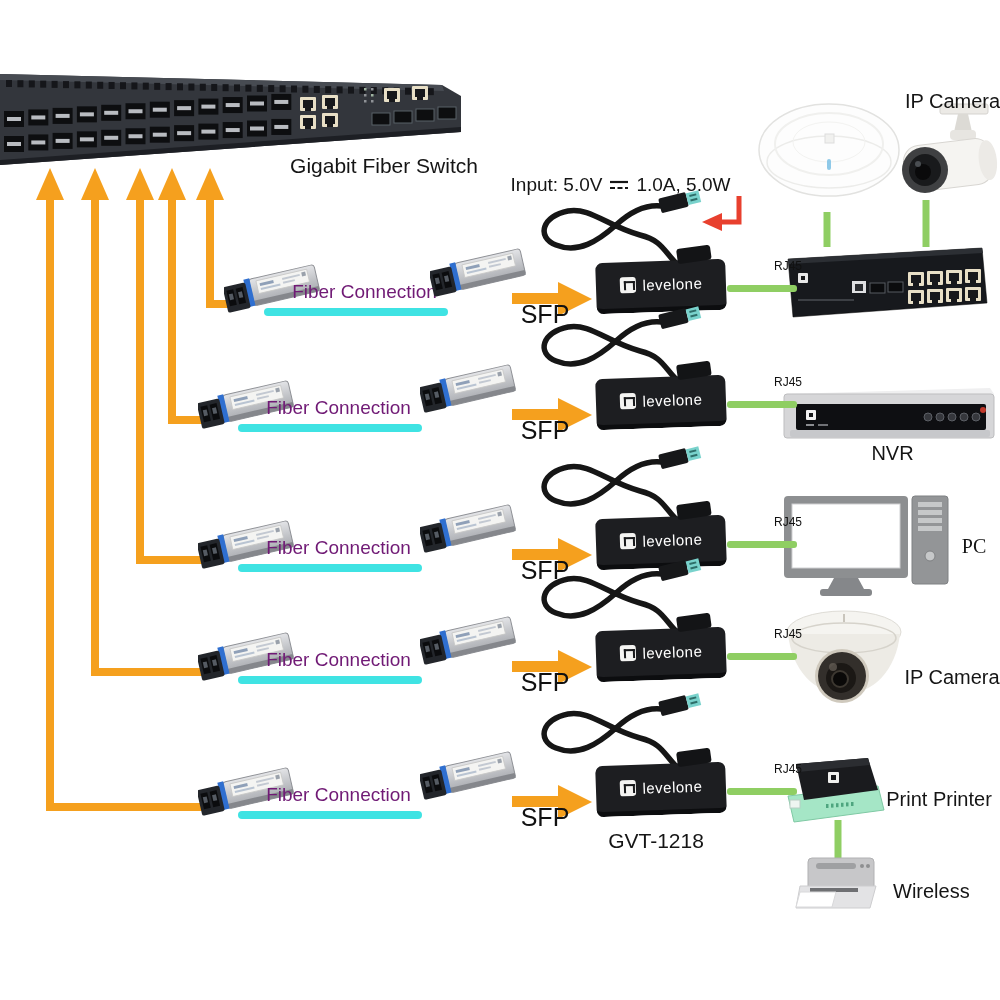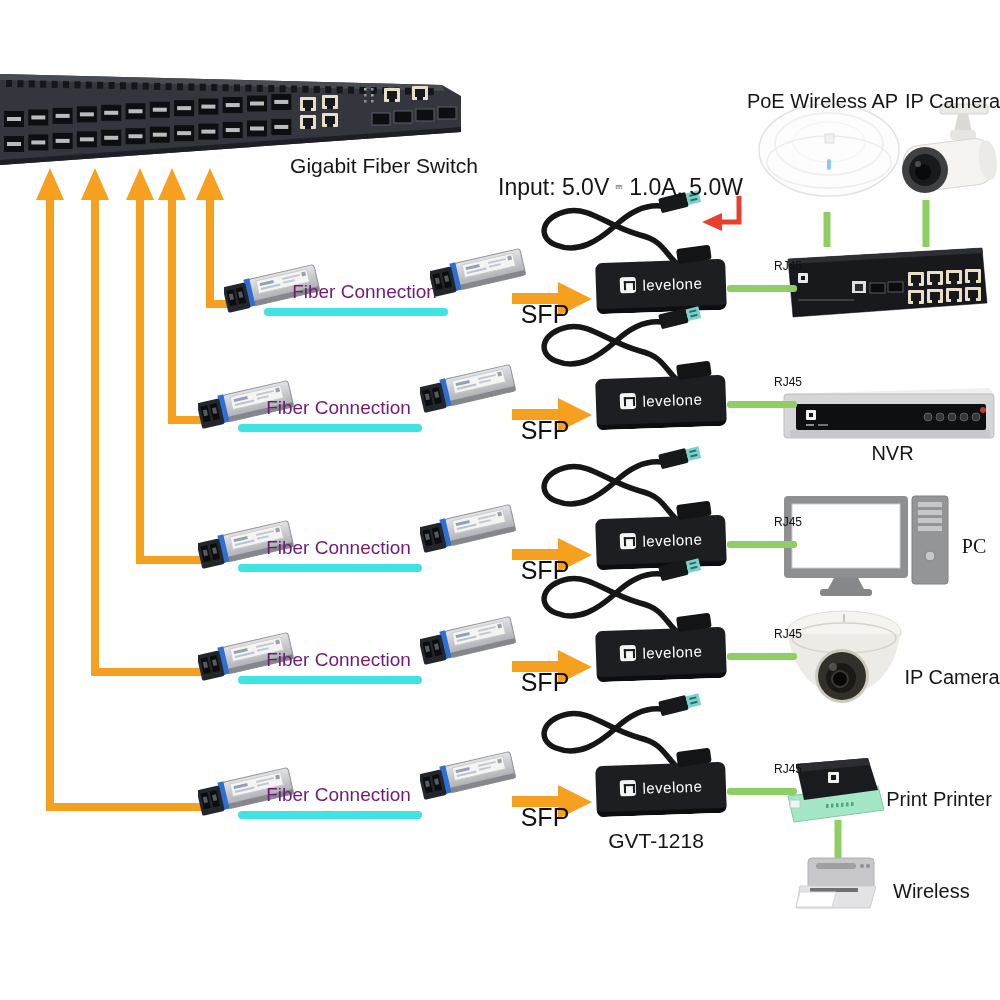--- a/index.html
+++ b/index.html
@@ -1,20 +1,20 @@
 <!DOCTYPE html>
 <html><head>
 <meta charset="utf-8">
 <style>
   html,body{margin:0;padding:0;background:#ffffff;}
   #stage{position:relative;width:1000px;height:1000px;background:#ffffff;overflow:hidden;
          font-family:"Liberation Sans",sans-serif;color:#111;}
   #wires{position:absolute;inset:0;z-index:1;}
   .label{position:absolute;z-index:3;text-align:center;font-size:20px;line-height:1.15;color:#151515;white-space:nowrap;}
-  .label.small{font-size:23px;}
+  .label.small{font-size:19px;}
   .label.big{font-size:21px;}
   
   .row{position:absolute;left:0;width:1000px;height:175px;z-index:2;}
   .row .sfp1{position:absolute;left:198px;top:62px;width:100px;height:58px;}
   .row .sfp2{position:absolute;left:420px;top:46px;width:100px;height:58px;}
   .row--shift .sfp1{left:224px;} .row--shift .sfp2{left:430px;}
   .fiber-line{position:absolute;left:238px;top:111px;width:184px;height:8px;border-radius:4px;background:#3fe3e3;}
   .row--shift .fiber-line{left:264px;}
   .fiber-label{position:absolute;left:246px;top:84px;width:185px;text-align:center;font-size:19px;color:#701a75;}
   .row--shift .fiber-label{left:272px;}
@@ -334,21 +334,20 @@
 
   <div class="label small" style="left:498px;top:174px;width:245px;display:flex;align-items:center;justify-content:center;gap:6px;">
     <span>Input: 5.0V</span>
     <svg width="22" height="14" viewBox="0 0 22 14">
       <path d="M2,4 H20" stroke="#151515" stroke-width="2.2"></path>
       <path d="M2,10 H7 M9.5,10 H14.5 M17,10 H20" stroke="#151515" stroke-width="2.2"></path>
     </svg>
     <span>1.0A, 5.0W</span>
   </div>
 
-  <div class="label" style="left:730px;top:90px;width:185px;">PoE Wireless AP</div>
   <div class="label" style="left:895px;top:90px;width:115px;">IP Camera</div>
 
   <div class="label" style="left:820px;top:442px;width:145px;">NVR</div>
   <div class="label" style="left:948px;top:535px;width:52px;font-family:Liberation Serif, serif;">PC</div>
   <div class="label" style="left:902px;top:666px;width:100px;">IP Camera</div>
   <div class="label" style="left:884px;top:788px;width:110px;">Print Printer</div>
   <div class="label" style="left:893px;top:880px;width:62px;">Wireless</div>
   <div class="label big" style="left:580px;top:829px;width:152px;">GVT-1218</div>
 
   <div class="row row--shift" style="top:197px;">

